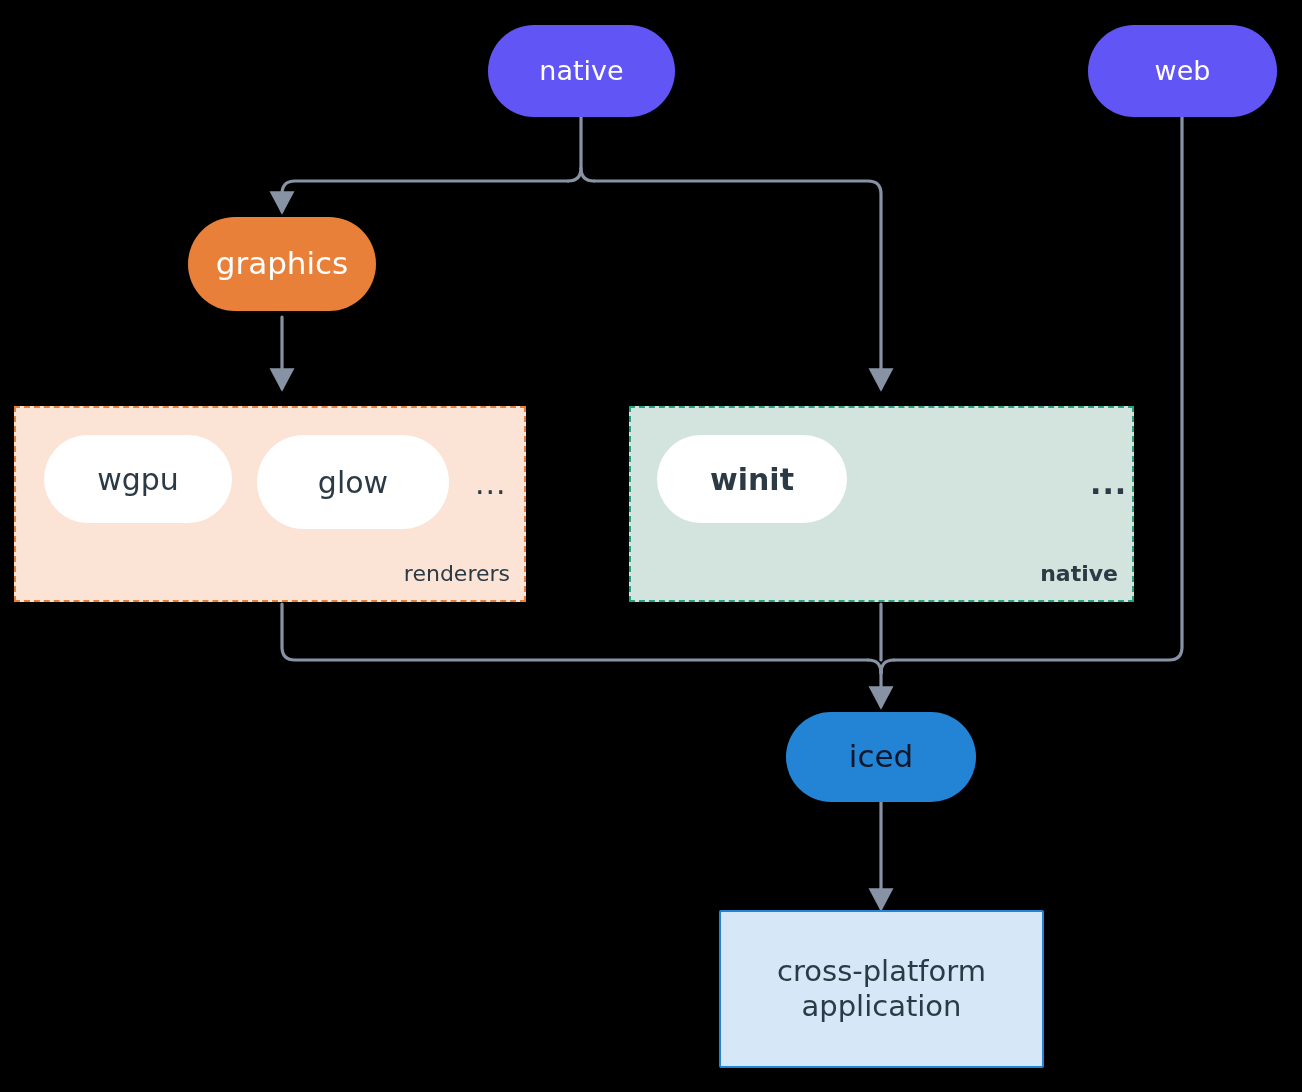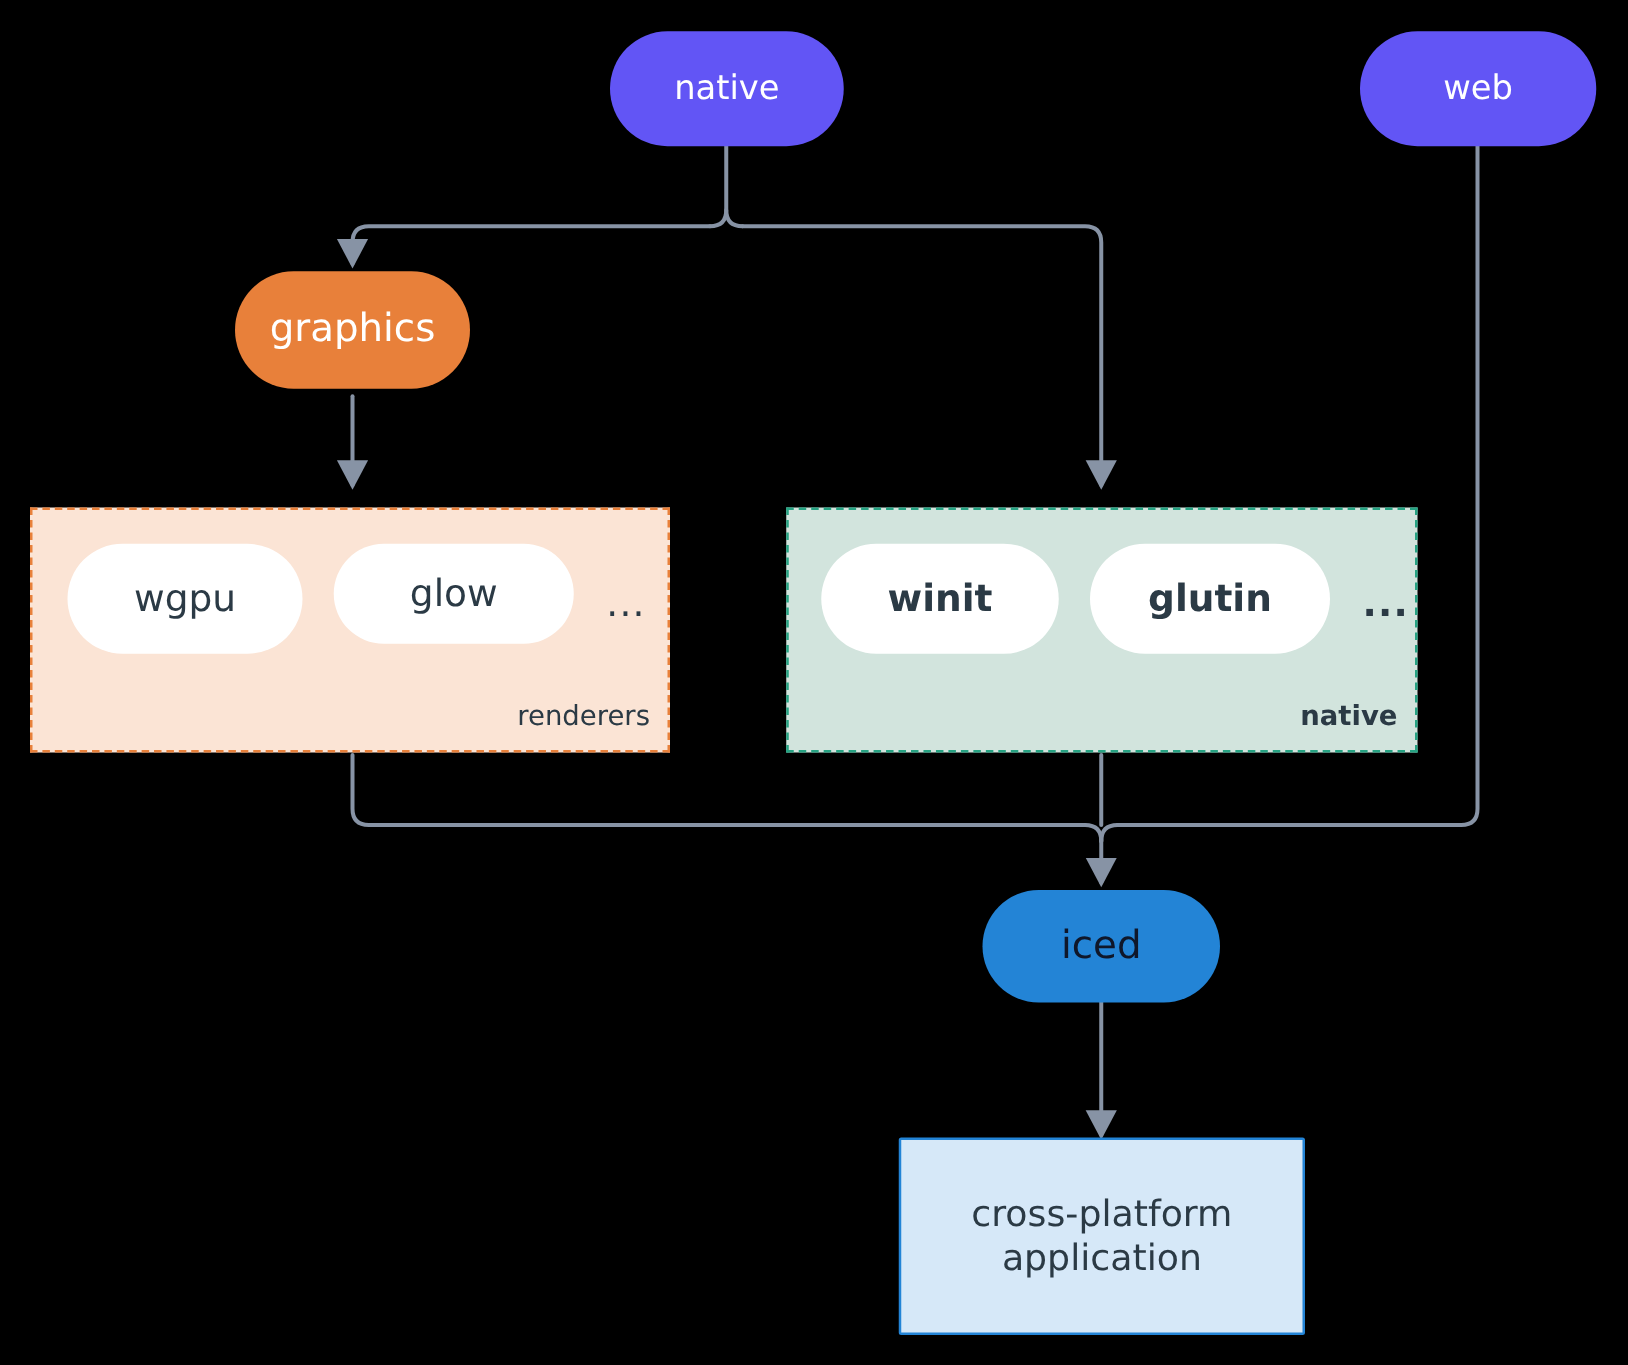--- a/index.html
+++ b/index.html
@@ -140,37 +140,34 @@
   </div>
 
   <div class="node pill node-graphics" style="left:188px; top:217px; width:188px; height:94px;">
     <span>graphics</span>
   </div>
 
   <div class="node pill node-web" style="left:1088px; top:25px; width:189px; height:92px;">
     <span>web</span>
   </div>
 
-  <div class="cluster cluster-renderers" style="left:24px; top:406px; width:512px; height:196px;">
+  <div class="cluster cluster-renderers" style="left:14px; top:406px; width:512px; height:196px;">
     <div class="leaf-pill" style="left:28px; top:27px; width:188px; height:88px;">
       <span>wgpu</span>
     </div>
-    <div class="leaf-pill" style="left:241px; top:27px; width:192px; height:80px;">
+    <div class="leaf-pill" style="left:241px; top:27px; width:192px; height:94px;">
       <span>glow</span>
     </div>
     <div class="ellipsis" style="left:459px; top:58px;">...</div>
     <div class="cluster-label" style="right:14px; bottom:14px;">renderers</div>
   </div>
 
   <div class="cluster cluster-shells" style="left:629px; top:406px; width:505px; height:196px;font-weight:bold;">
     <div class="leaf-pill" style="left:26px; top:27px; width:190px; height:88px;">
       <span>winit</span>
-    </div>
-    <div class="leaf-pill" style="left:241px; top:27px; width:192px; height:88px;">
-      <span>glutin</span>
     </div>
     <div class="ellipsis" style="left:459px; top:58px;">...</div>
     <div class="cluster-label" style="right:14px; bottom:14px;">native</div>
   </div>
 
   <div class="node pill node-iced" style="left:786px; top:712px; width:190px; height:90px;">
     <span>iced</span>
   </div>
 
   <div class="node node-app" style="left:719px; top:910px; width:325px; height:158px;">

